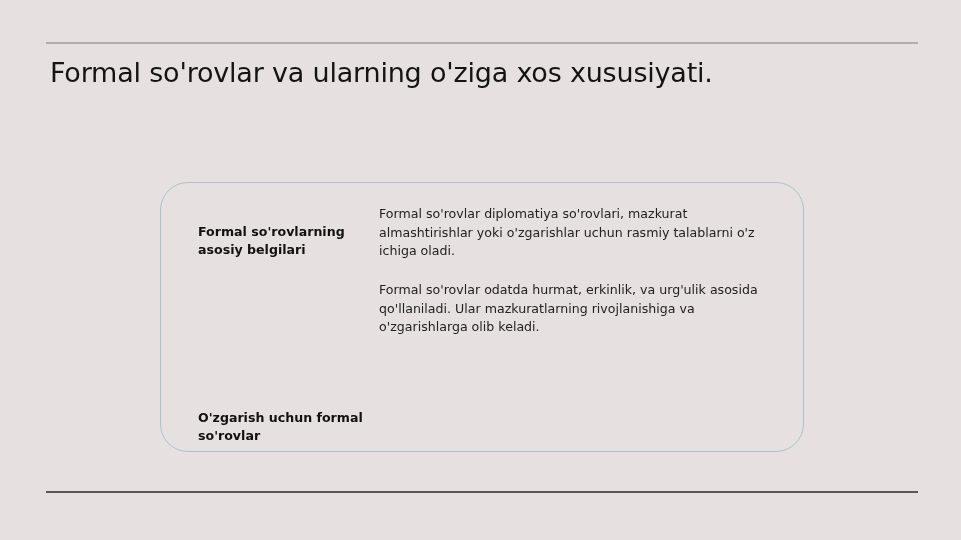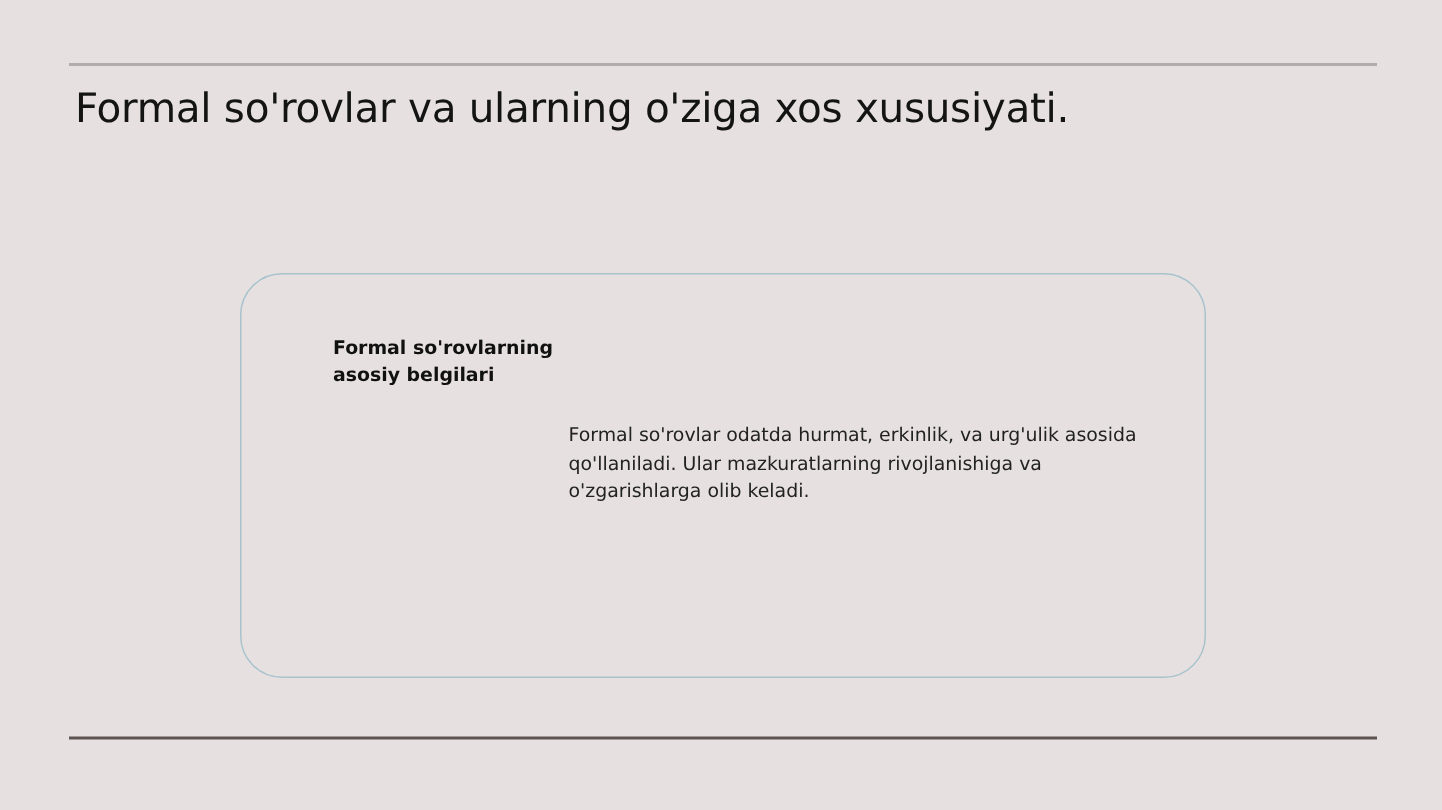--- a/index.html
+++ b/index.html
@@ -90,21 +90,21 @@
   .row-label {
     position: absolute;
     left: 37px;
     width: 188px;
     font-family: "DejaVu Sans", sans-serif;
     font-size: 12.6px;
     font-weight: 700;
     color: #111111;
     line-height: 1.45;
   }
-  .row-0 .row-label { top: 24px; margin-left: 24px; }
+  .row-0 .row-label { top: 24px; }
   .row-1 .row-label { top: 38px; }
   .row-2 .row-label { top: 46px; }
 
   .row-body {
     position: absolute;
     left: 218px;
     width: 400px;
     font-family: "DejaVu Sans", sans-serif;
     font-size: 12.6px;
     font-weight: 400;
@@ -122,27 +122,29 @@
 
   <div class="rule rule-top"></div>
 
   <div class="title">Formal so'rovlar va ularning o'ziga xos xususiyati.</div>
 
   <div class="card">
     <div class="rows">
 
       <div class="row row-0">
         <div class="row-label">Formal so'rovlarning asosiy belgilari</div>
+        <div class="row-body">Formal so'rovlar diplomatiya so'rovlari, mazkurat almashtirishlar yoki o'zgarishlar uchun rasmiy talablarni o'z ichiga oladi.</div>
       </div>
 
       <div class="row row-1">
         <div class="row-body">Formal so'rovlar odatda hurmat, erkinlik, va urg'ulik asosida qo'llaniladi. Ular mazkuratlarning rivojlanishiga va o'zgarishlarga olib keladi.</div>
       </div>
 
       <div class="row row-2">
+        <div class="row-label">O'zgarish uchun formal so'rovlar</div>
       </div>
 
     </div>
   </div>
 
   <div class="rule rule-bottom"></div>
 
 </div>
 
 </body></html>

